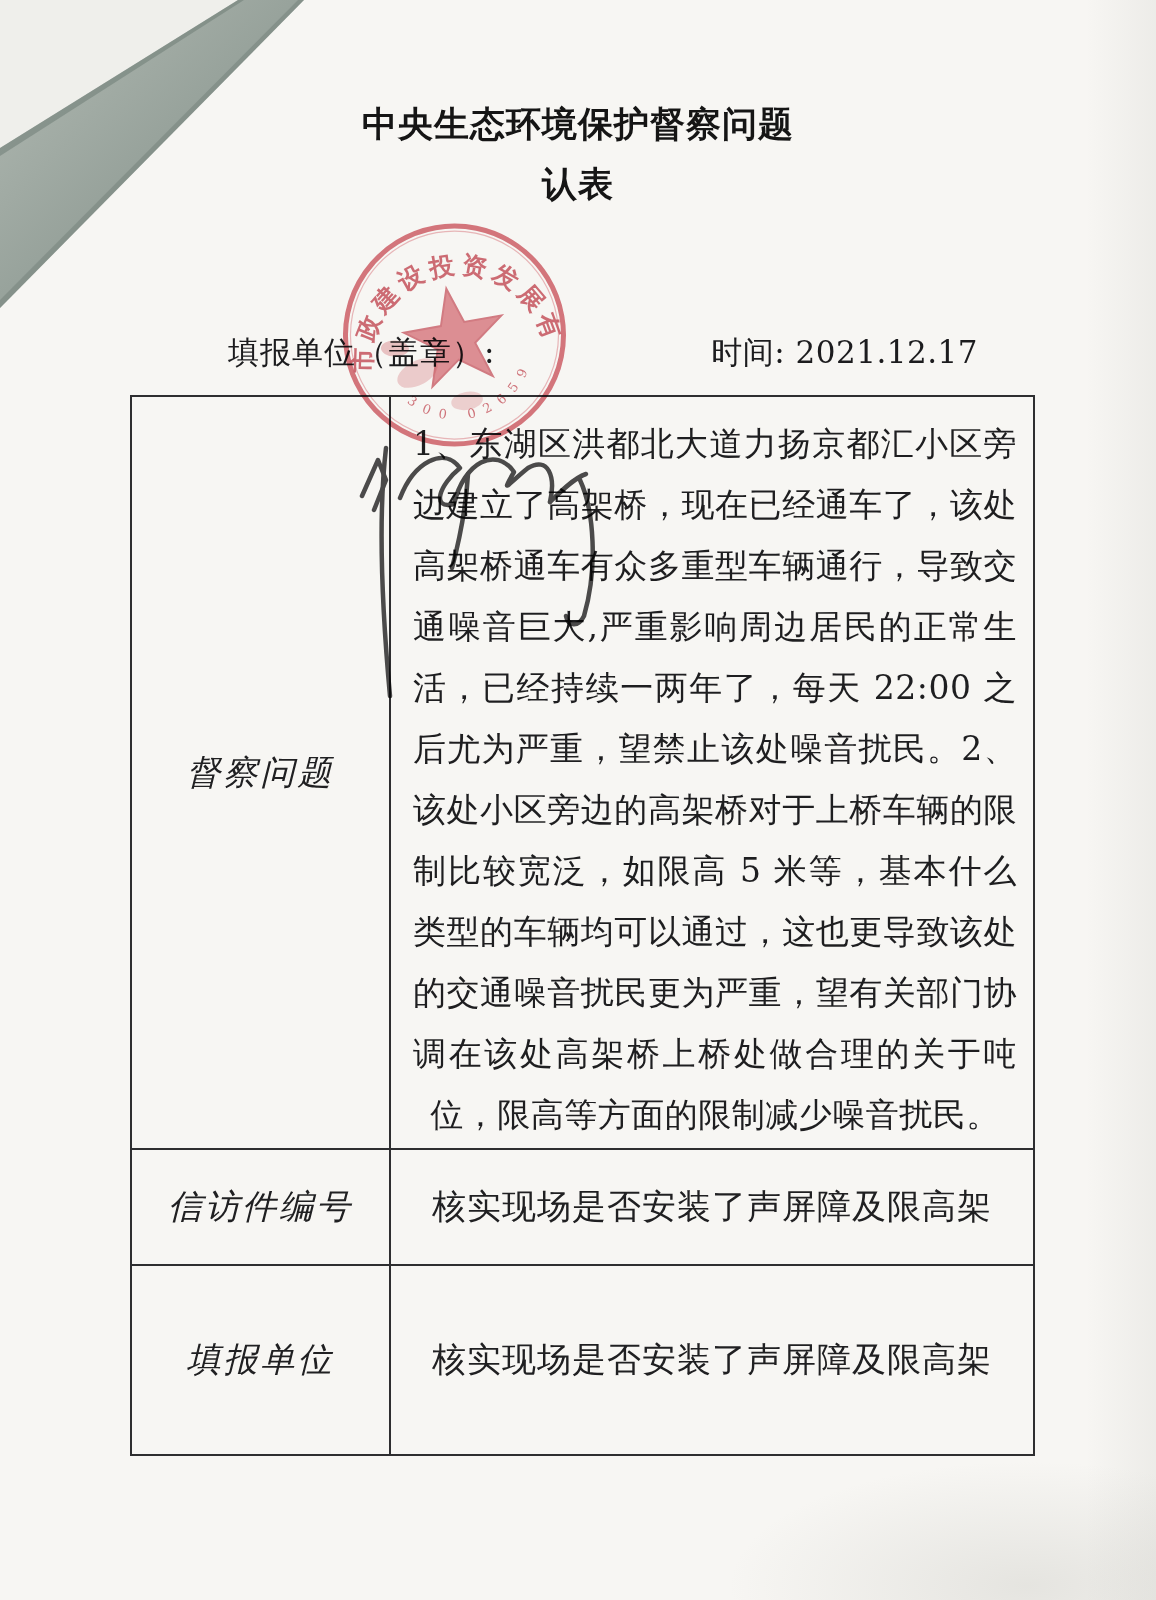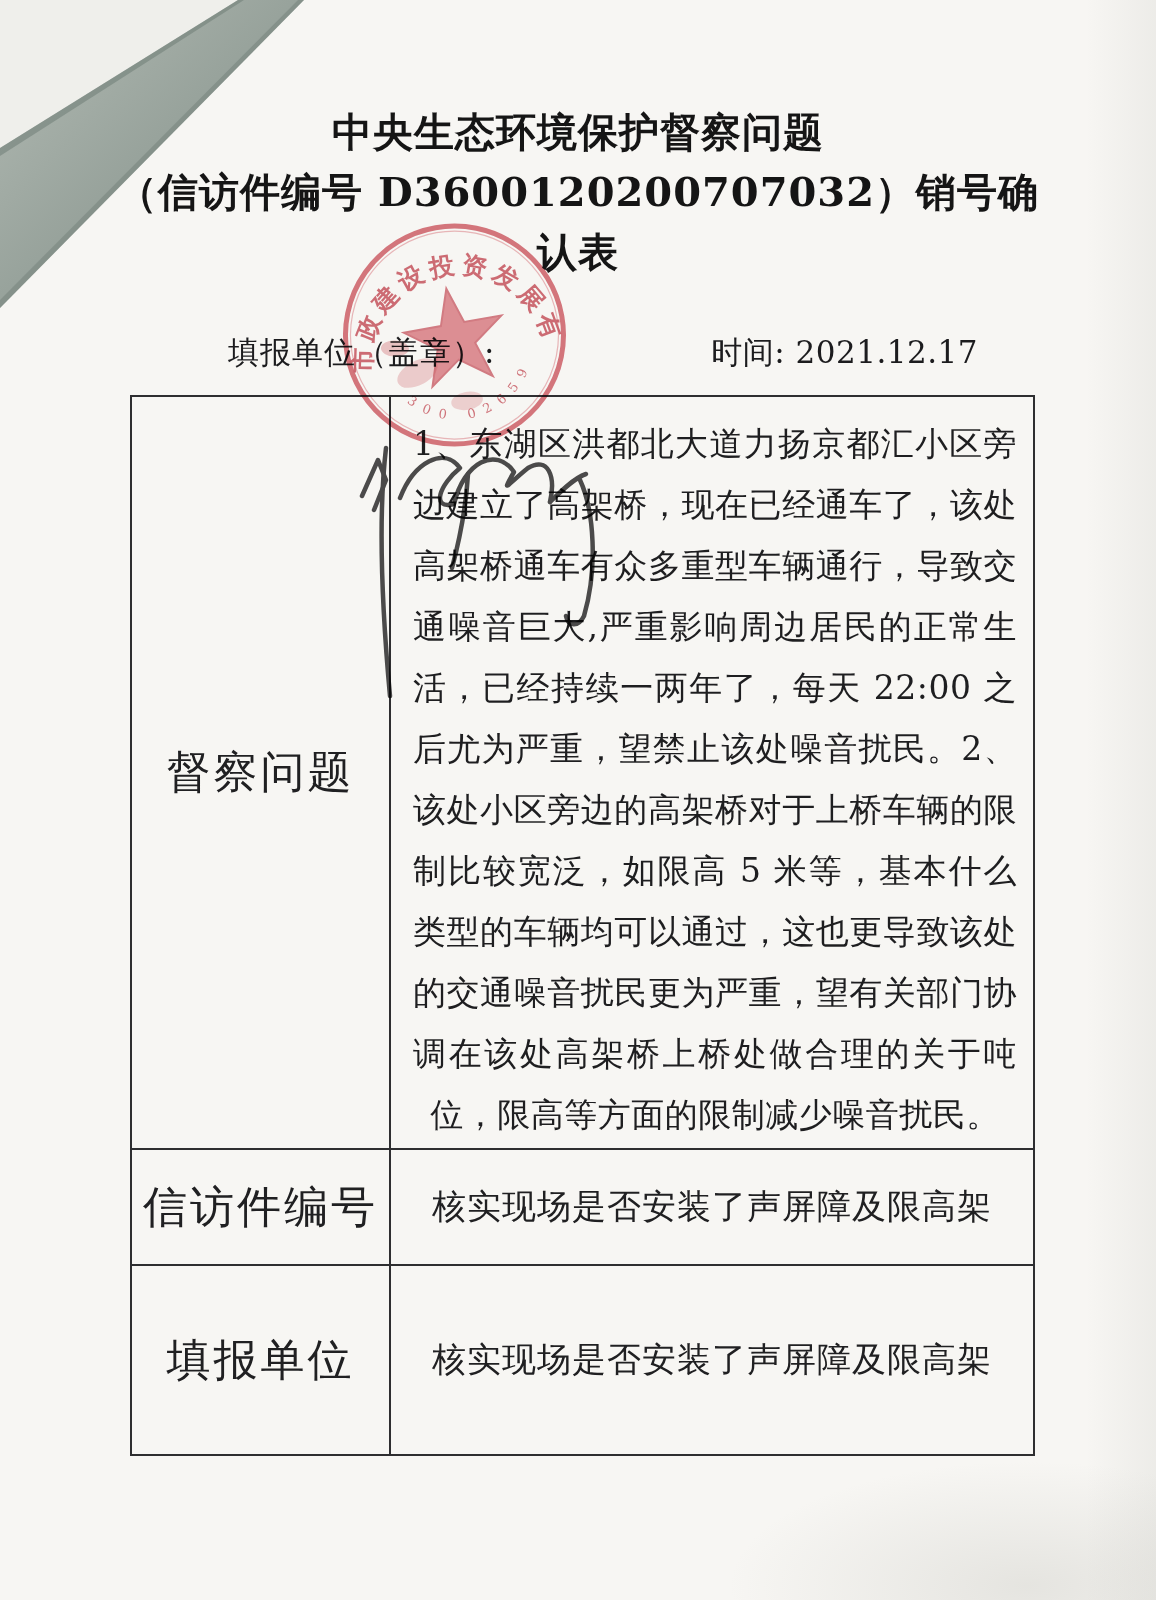--- a/index.html
+++ b/index.html
@@ -21,24 +21,24 @@
     pointer-events:none;
   }
   .smudge-bottom{
     position:absolute;right:0;bottom:0;width:430px;height:140px;
     background:radial-gradient(ellipse at 70% 90%, rgba(165,165,156,.22), rgba(165,165,156,0) 70%);
     pointer-events:none;
   }
 
   
   .title{
-    position:absolute;top:102px;left:0;right:0;
+    position:absolute;top:94px;left:0;right:0;
     text-align:center;
     font-weight:bold;
-    font-size:40px;
+    font-size:35px;
     line-height:60px;
     letter-spacing:1px;
     color:#151515;
   }
 
   
   .hdr{
     position:absolute;top:332px;left:0;right:0;
     padding:0 178px 0 180px;
     display:flex;justify-content:space-between;align-items:baseline;
@@ -55,21 +55,21 @@
     box-sizing:border-box;
     display:grid;
     grid-template-columns:259px 1fr;
     grid-template-rows:751px 116px 1fr;
     background:transparent;
   }
   .cell{box-sizing:border-box;}
   .lbl{
     border-right:2px solid #2e2e30;
     display:flex;align-items:center;justify-content:center;
-    font-size:44px;letter-spacing:3px;color:#202022;
+    font-size:34px;letter-spacing:3px;color:#202022;font-style:italic;
   }
   .val{
     display:flex;align-items:center;justify-content:center;
     font-size:34px;color:#202022;letter-spacing:1px;
   }
   .row2{border-top:2px solid #2e2e30;}
   .problem-text{
     padding:16px 16px 0 22px;
     font-size:33px;
     line-height:61px;
@@ -108,21 +108,20 @@
       </linearGradient>
     </defs>
     <polygon points="0,0 238,0 0,148" fill="#efefeb"></polygon>
     <polygon points="238,0 304,0 0,308 0,148" fill="url(#bandGrad)"></polygon>
     <polygon points="238,0 244,0 0,156 0,148" fill="#6f7d76" opacity="0.55"></polygon>
     <polygon points="298,0 304,0 0,308 0,300" fill="#6f7d76" opacity="0.45"></polygon>
   </svg>
 
   <div class="title">
     <div>中央生态环境保护督察问题</div>
-    <div>（信访件编号 D3600120200707032）销号确</div>
     <div>认表</div>
   </div>
 
   <div class="hdr">
     <span class="left">填报单位（盖章）:</span>
     <span class="right">时间: 2021.12.17</span>
   </div>
 
   <div class="tbl">
     <div class="cell lbl">督察问题</div>

